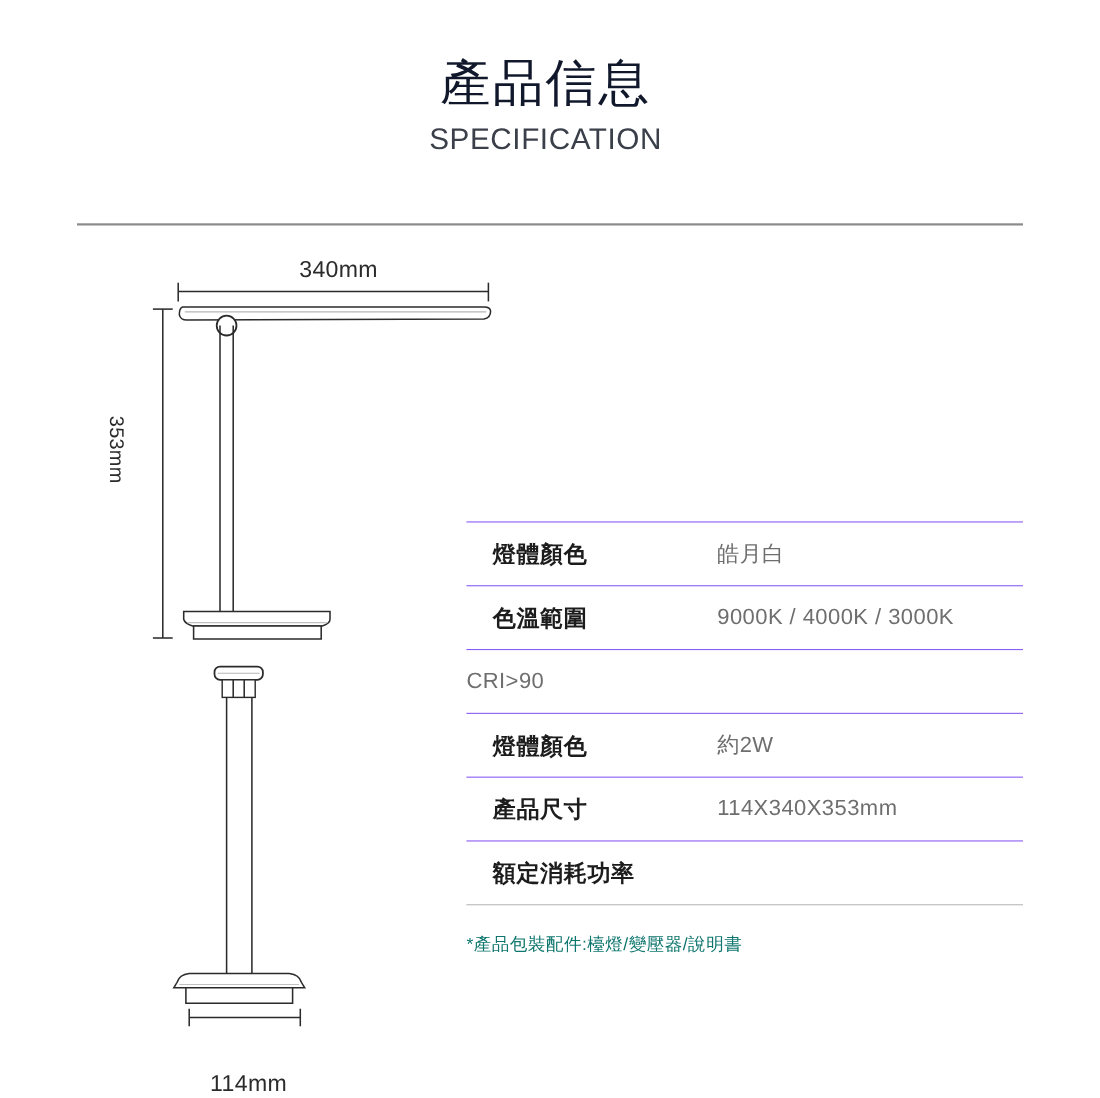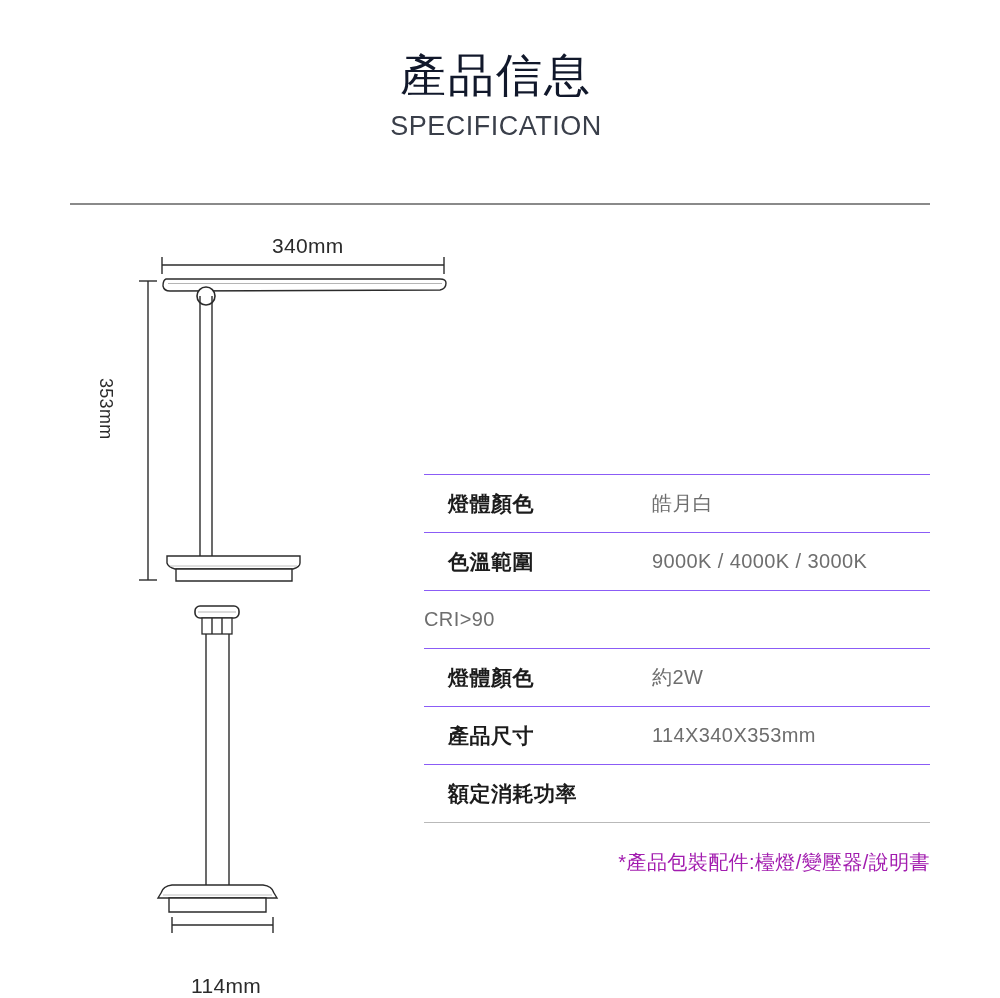--- a/index.html
+++ b/index.html
@@ -115,23 +115,23 @@
     font-size: 20px;
     color: #6e6e6e;
     letter-spacing: 0.4px;
   }
 
   .footnote {
     position: absolute;
     left: 424px;
     top: 849px;
     width: 506px;
-    text-align: right;
-    font-size: 20px;
-    color: #a21caf;
+    text-align: left;
+    font-size: 16px;
+    color: #0f766e;
     letter-spacing: 0.4px;
   }
 </style>
 </head>
 <body>
 
 <div class="header">
   <div class="title-cn">產品信息</div>
   <div class="title-en">SPECIFICATION</div>
 </div>

